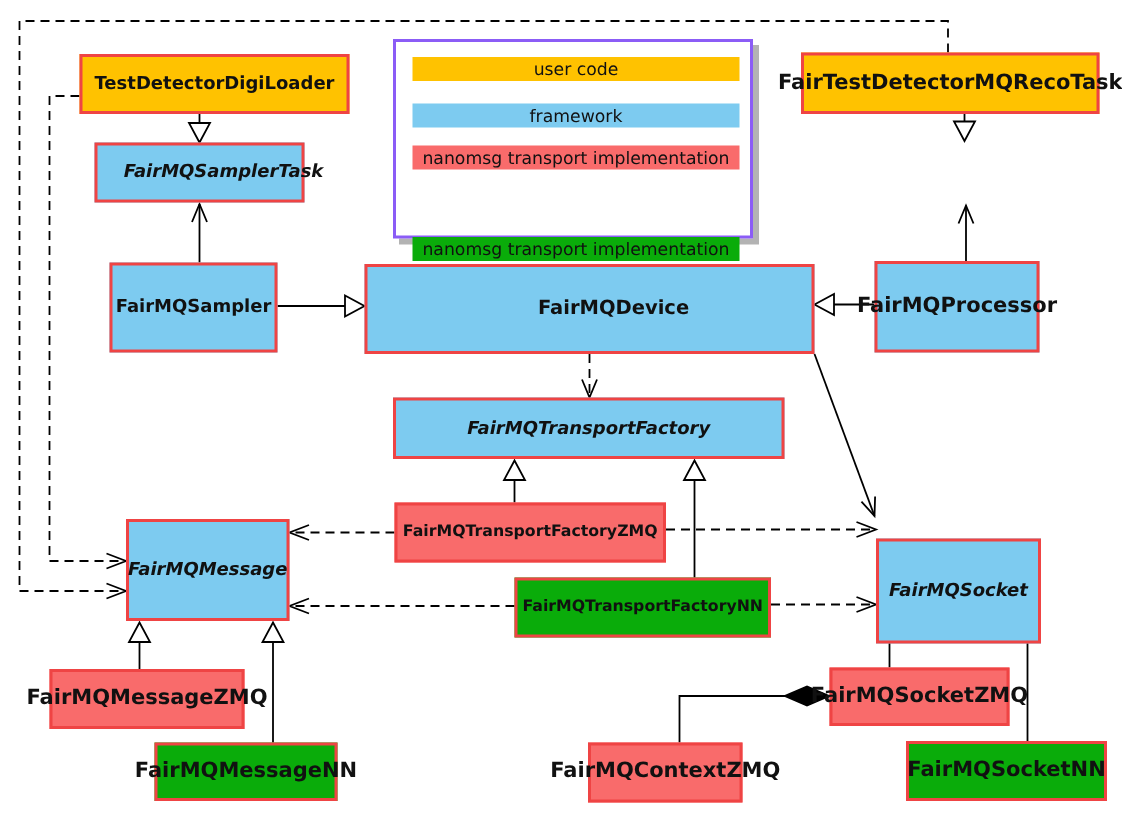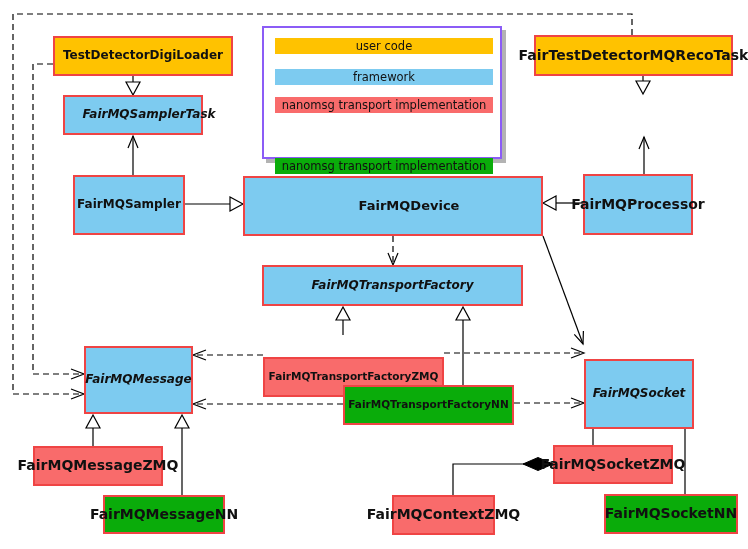--- a/index.html
+++ b/index.html
@@ -33,21 +33,21 @@
 
   
   #n-digi{left:53px;top:36px;width:180px;height:40px;}
   #n-reco{left:534px;top:35px;width:199px;height:41px;}
   #n-samplertask{left:63px;top:95px;width:140px;height:40px;padding-left:32px;}
   #n-processortask{left:573px;top:94px;width:131px;height:42px;}
   #n-sampler{left:73px;top:175px;width:112px;height:60px;}
   #n-device{left:243px;top:176px;width:300px;height:60px;font-size:13px;padding-left:32px;}
   #n-processor{left:583px;top:174px;width:110px;height:61px;}
   #n-factory{left:262px;top:265px;width:261px;height:41px;}
-  #n-factoryzmq{left:263px;top:335px;width:181px;height:40px;margin-top:22px;}
+  #n-factoryzmq{left:263px;top:335px;width:181px;height:40px;}
   #n-factorynn{left:343px;top:385px;width:171px;height:40px;}
   #n-message{left:84px;top:346px;width:109px;height:68px;}
   #n-socket{left:584px;top:359px;width:110px;height:70px;}
   #n-messagezmq{left:33px;top:446px;width:130px;height:40px;}
   #n-messagenn{left:103px;top:495px;width:122px;height:39px;}
   #n-socketzmq{left:553px;top:445px;width:120px;height:39px;}
   #n-socketnn{left:604px;top:494px;width:134px;height:40px;}
   #n-contextzmq{left:392px;top:495px;width:103px;height:40px;}
 
   

